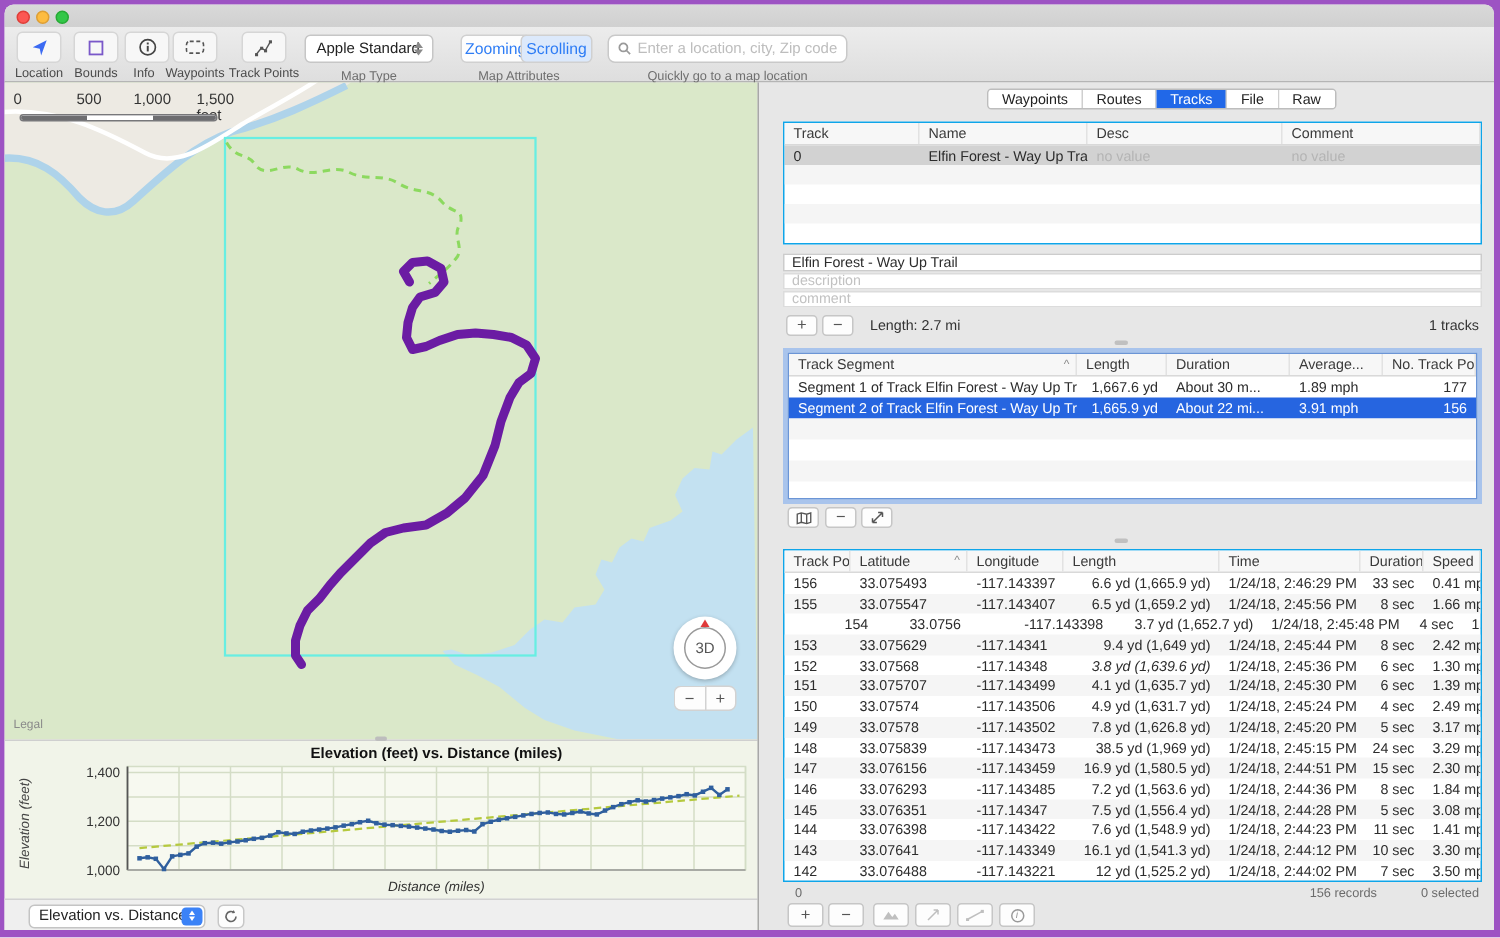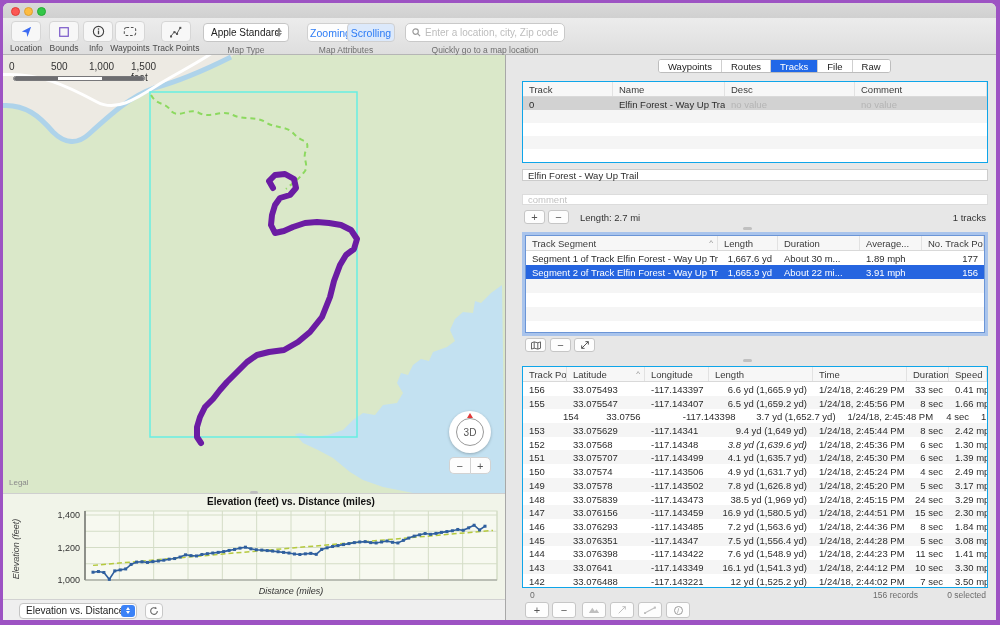--- a/index.html
+++ b/index.html
@@ -386,20 +386,21 @@
           </div>
           <div class="t-row" style="height: 13px;">
             <div class="tc" style="width: 90px;"></div>
             <div class="tc" style="width: 112px;"></div>
             <div class="tc" style="width: 130px;"></div>
             <div class="tc" style="width: 0px; flex: 1 1 0%;"></div>
           </div>
         </div>
 
     <div class="field" style="top:114px; height:12px;">Elfin Forest - Way Up Trail</div>
+    <div class="field ph" style="top:127px; height:11px;">description</div>
     <div class="field ph" style="top:139px; height:11px;">comment</div>
 
     <div class="sq-btn" style="left:18px; top:155px;">+</div>
     <div class="sq-btn" style="left:42px; top:155px;">−</div>
     <div class="small-label" style="left:74px; top:157px;">Length: 2.7 mi</div>
     <div class="small-label" style="right:10px; top:157px;">1 tracks</div>
 
     <div class="splitter-dot" style="top:172px;"></div>
 
     <div class="panel-table" id="segtable" style="left:19px; top:180px; width:460px; height:98px;">

